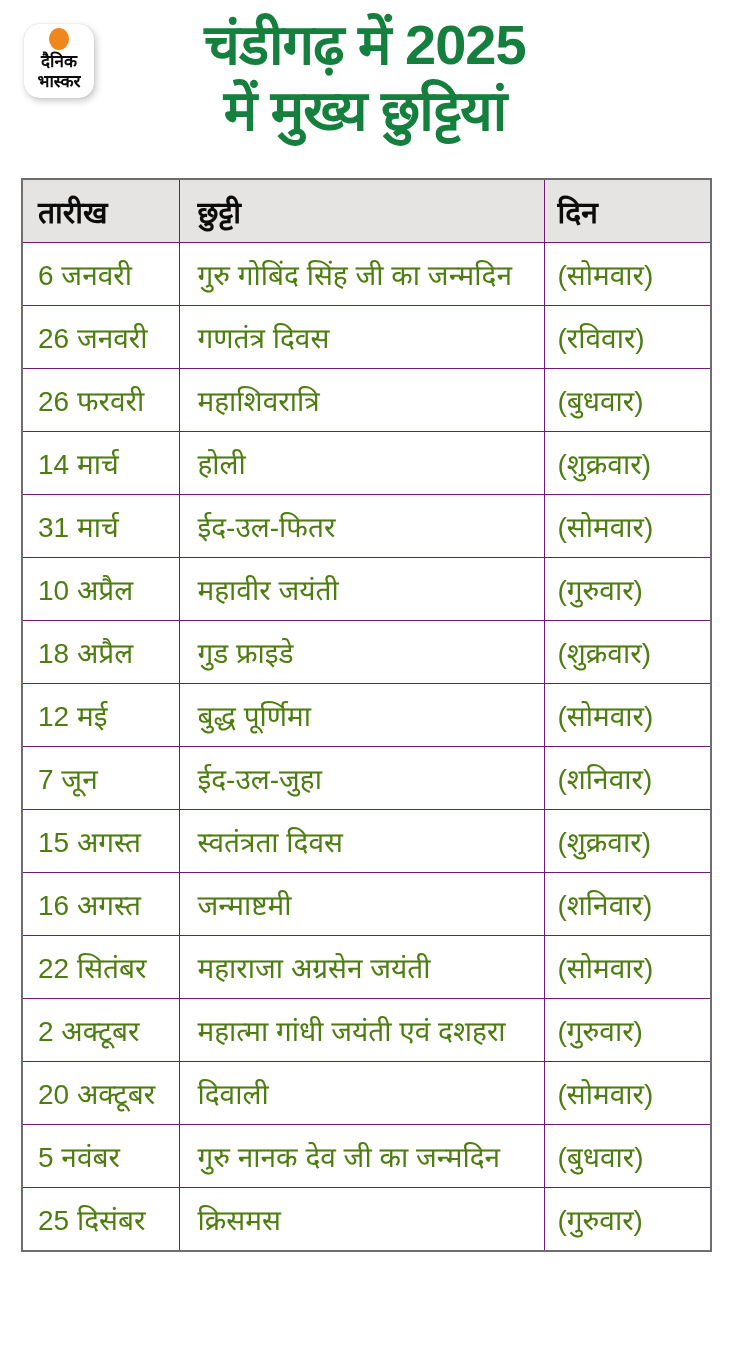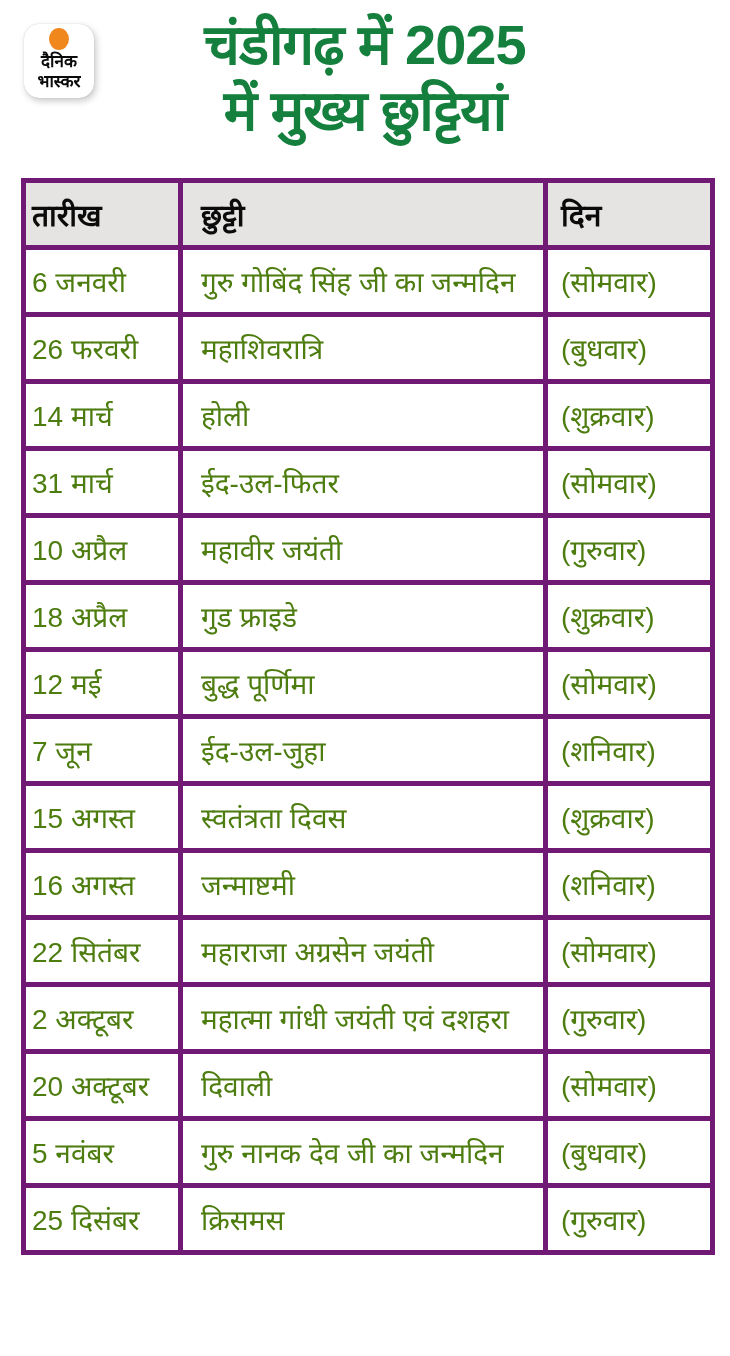--- a/index.html
+++ b/index.html
@@ -71,27 +71,27 @@
     border-collapse: collapse;
     table-layout: fixed;
     border: 2px solid #6e6e6e;
   }
   table.holidays col.c-date    { width: 157px; }
   table.holidays col.c-holiday { width: 365px; }
   table.holidays col.c-day     { width: 167px; }
 
   table.holidays th,
   table.holidays td {
-    border: 5px solid #701a75;
+    border: 1px solid #701a75;
     height: 62px;
     vertical-align: middle;
     font-size: 28px;
     white-space: nowrap;
     overflow: hidden;
-    padding: 0 6px 0 6px;
+    padding: 0 6px 0 15px;
   }
   table.holidays td:nth-child(2),
   table.holidays th:nth-child(2) { padding-left: 18px; }
   table.holidays td:nth-child(3),
   table.holidays th:nth-child(3) { padding-left: 13px; }
 
   table.holidays thead th {
     background: #e6e4e2;
     font-weight: bold;
     font-size: 30px;
@@ -133,20 +133,25 @@
         <th>दिन</th>
       </tr>
     </thead>
     <tbody>
         <tr>
           <td>6 जनवरी</td>
           <td>गुरु गोबिंद सिंह जी का जन्मदिन</td>
           <td>(सोमवार)</td>
         </tr>
         <tr>
+          <td>26 जनवरी</td>
+          <td>गणतंत्र दिवस</td>
+          <td>(रविवार)</td>
+        </tr>
+        <tr>
           <td>26 फरवरी</td>
           <td>महाशिवरात्रि</td>
           <td>(बुधवार)</td>
         </tr>
         <tr>
           <td>14 मार्च</td>
           <td>होली</td>
           <td>(शुक्रवार)</td>
         </tr>
         <tr>

